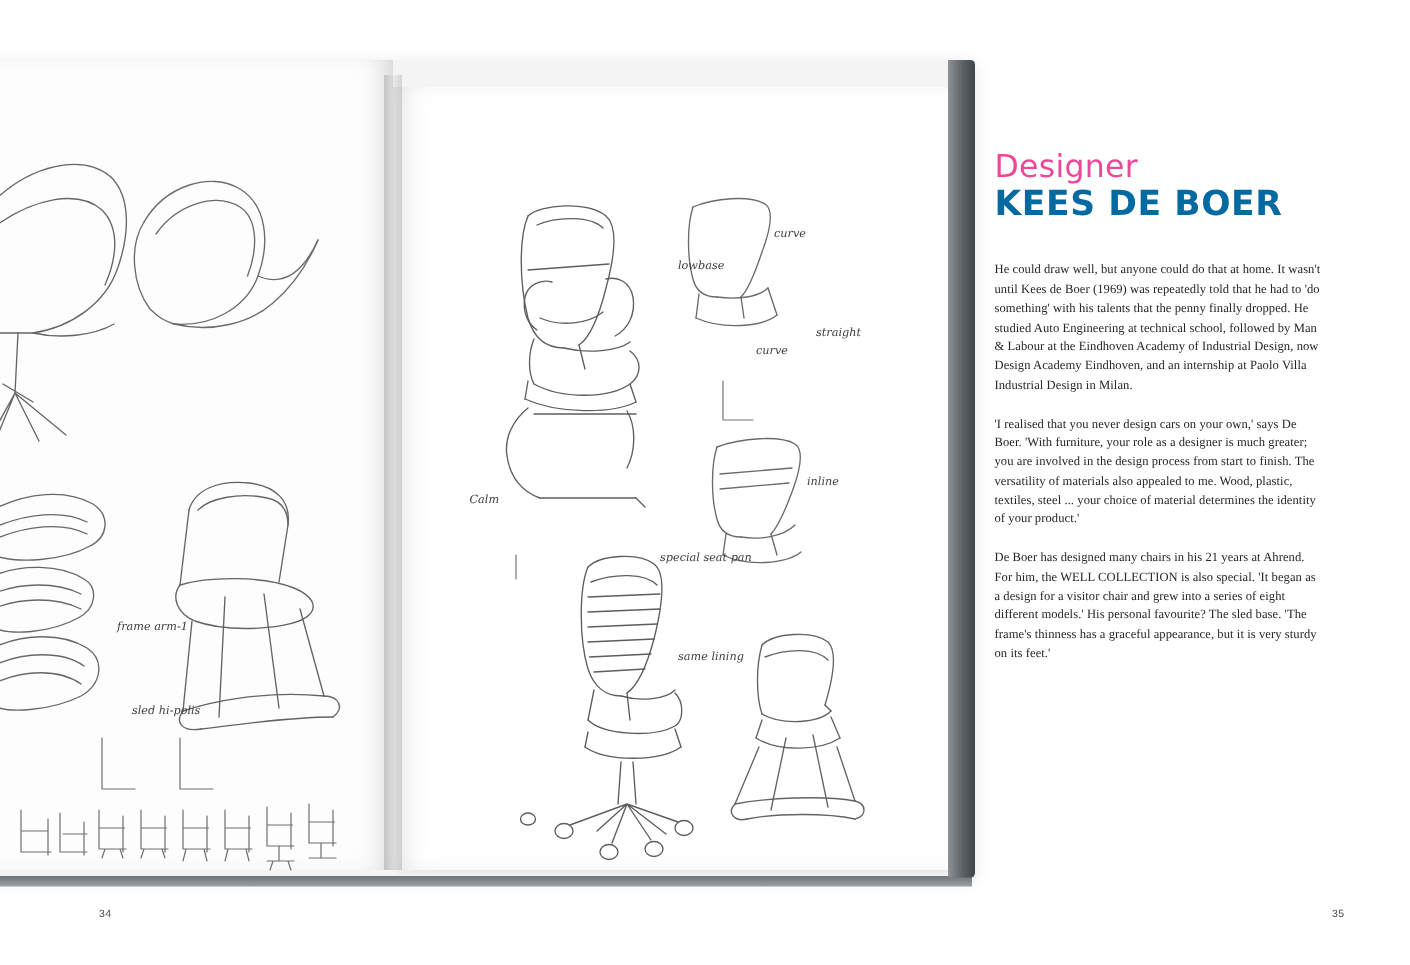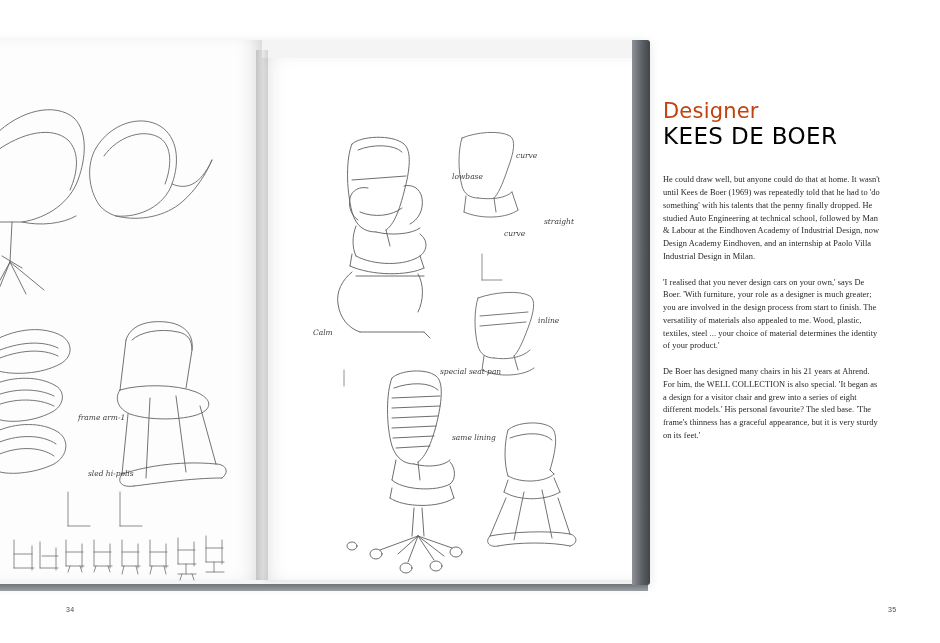--- a/index.html
+++ b/index.html
@@ -104,30 +104,30 @@
   .text-column {
     position: absolute;
     left: 663px;
     top: 100px;
     width: 218px;
   }
   .kicker {
     font-size: 21px;
     font-weight: 400;
     letter-spacing: 0.2px;
-    color: #c2410c;
+    color: #ec4899;
     line-height: 1.1;
     margin: 0 0 1px 0;
     font-family: "DejaVu Sans", sans-serif;
   }
   .headline {
     font-size: 23px;
-    font-weight: normal;
+    font-weight: bold;
     letter-spacing: 0.4px;
-    color: #000000;
+    color: #0369a1;
     line-height: 1.05;
     margin: 0 0 26px 0;
     font-family: "DejaVu Sans", sans-serif;
   }
   .body-para {
     font-size: 8.4px;
     line-height: 1.52;
     color: #262626;
     margin: 0 0 13px 0;
     letter-spacing: 0.05px;

